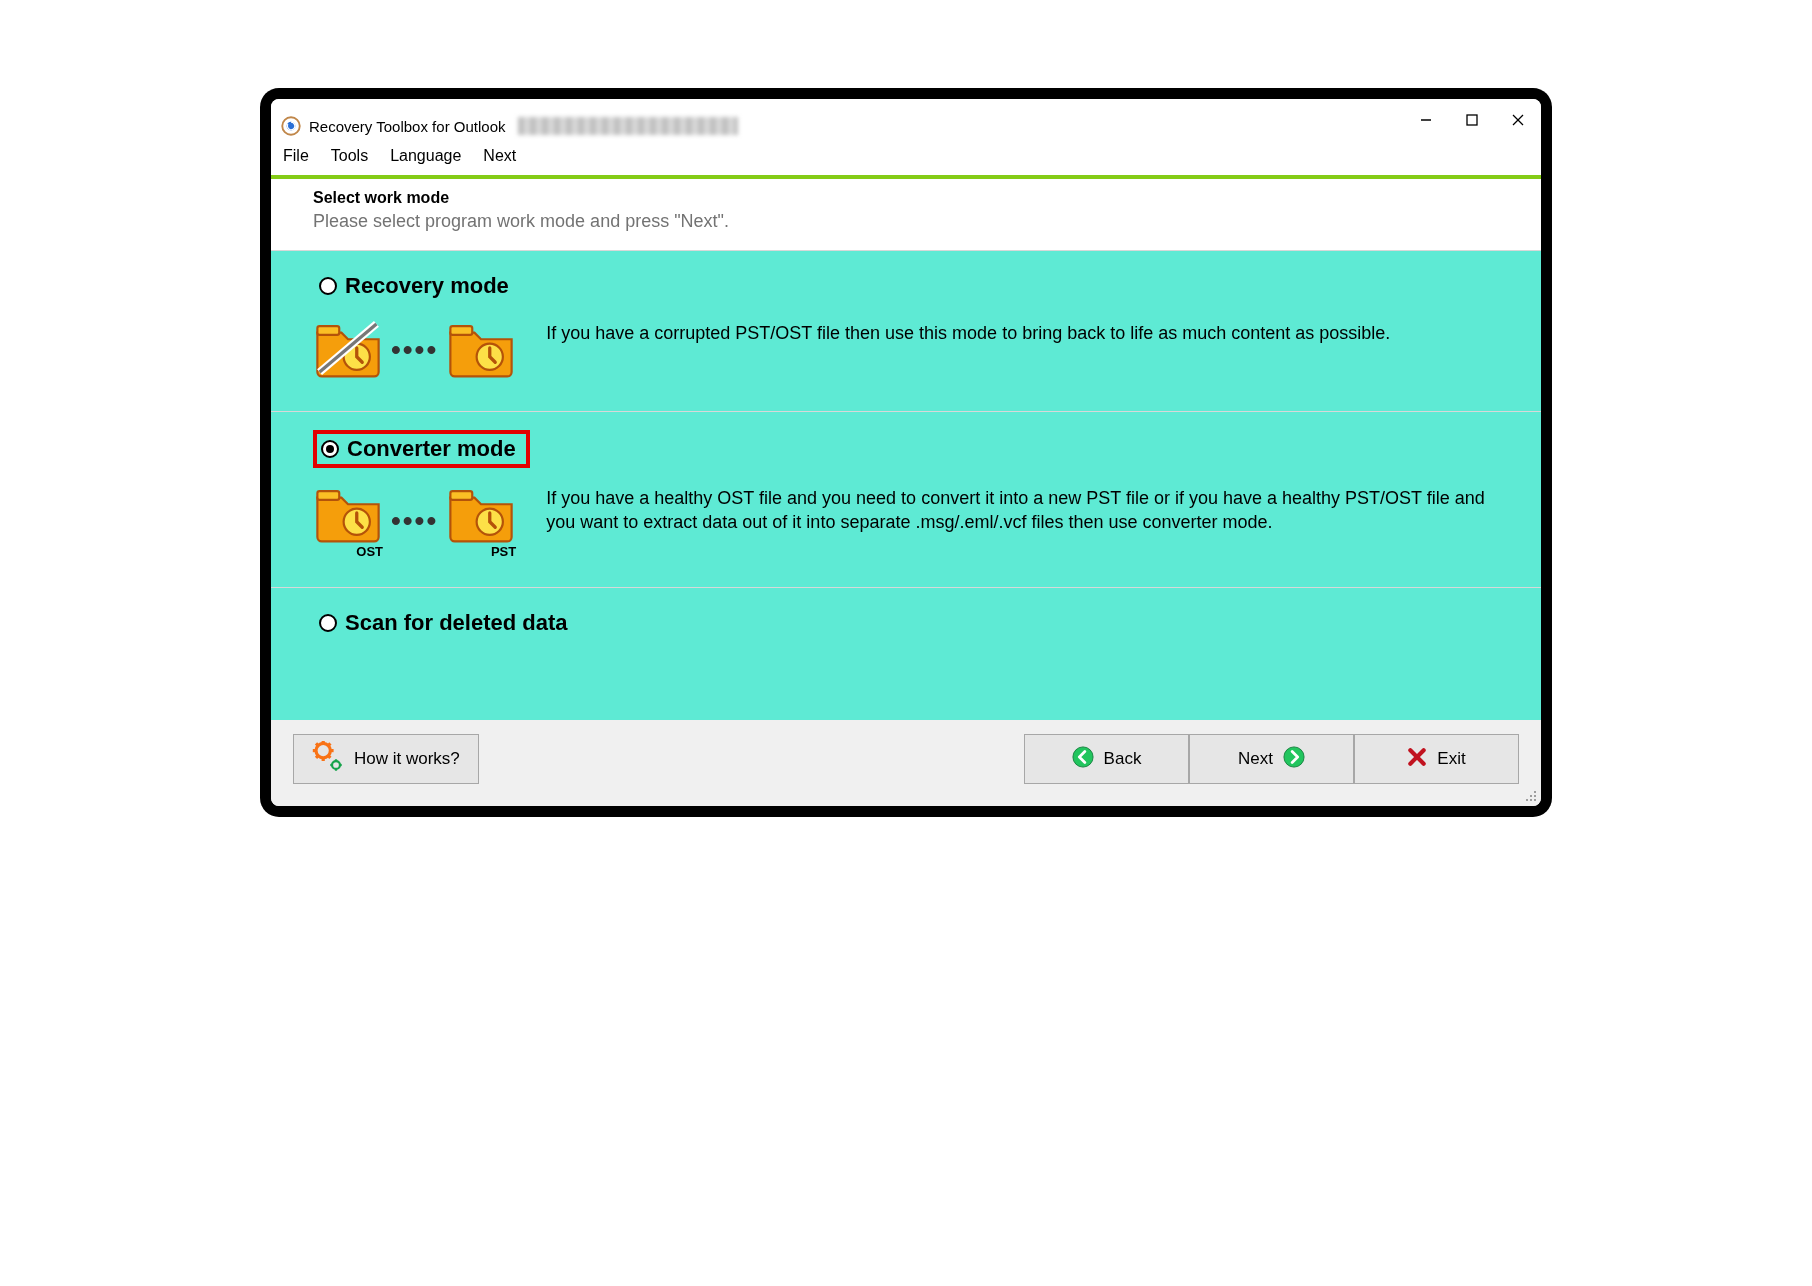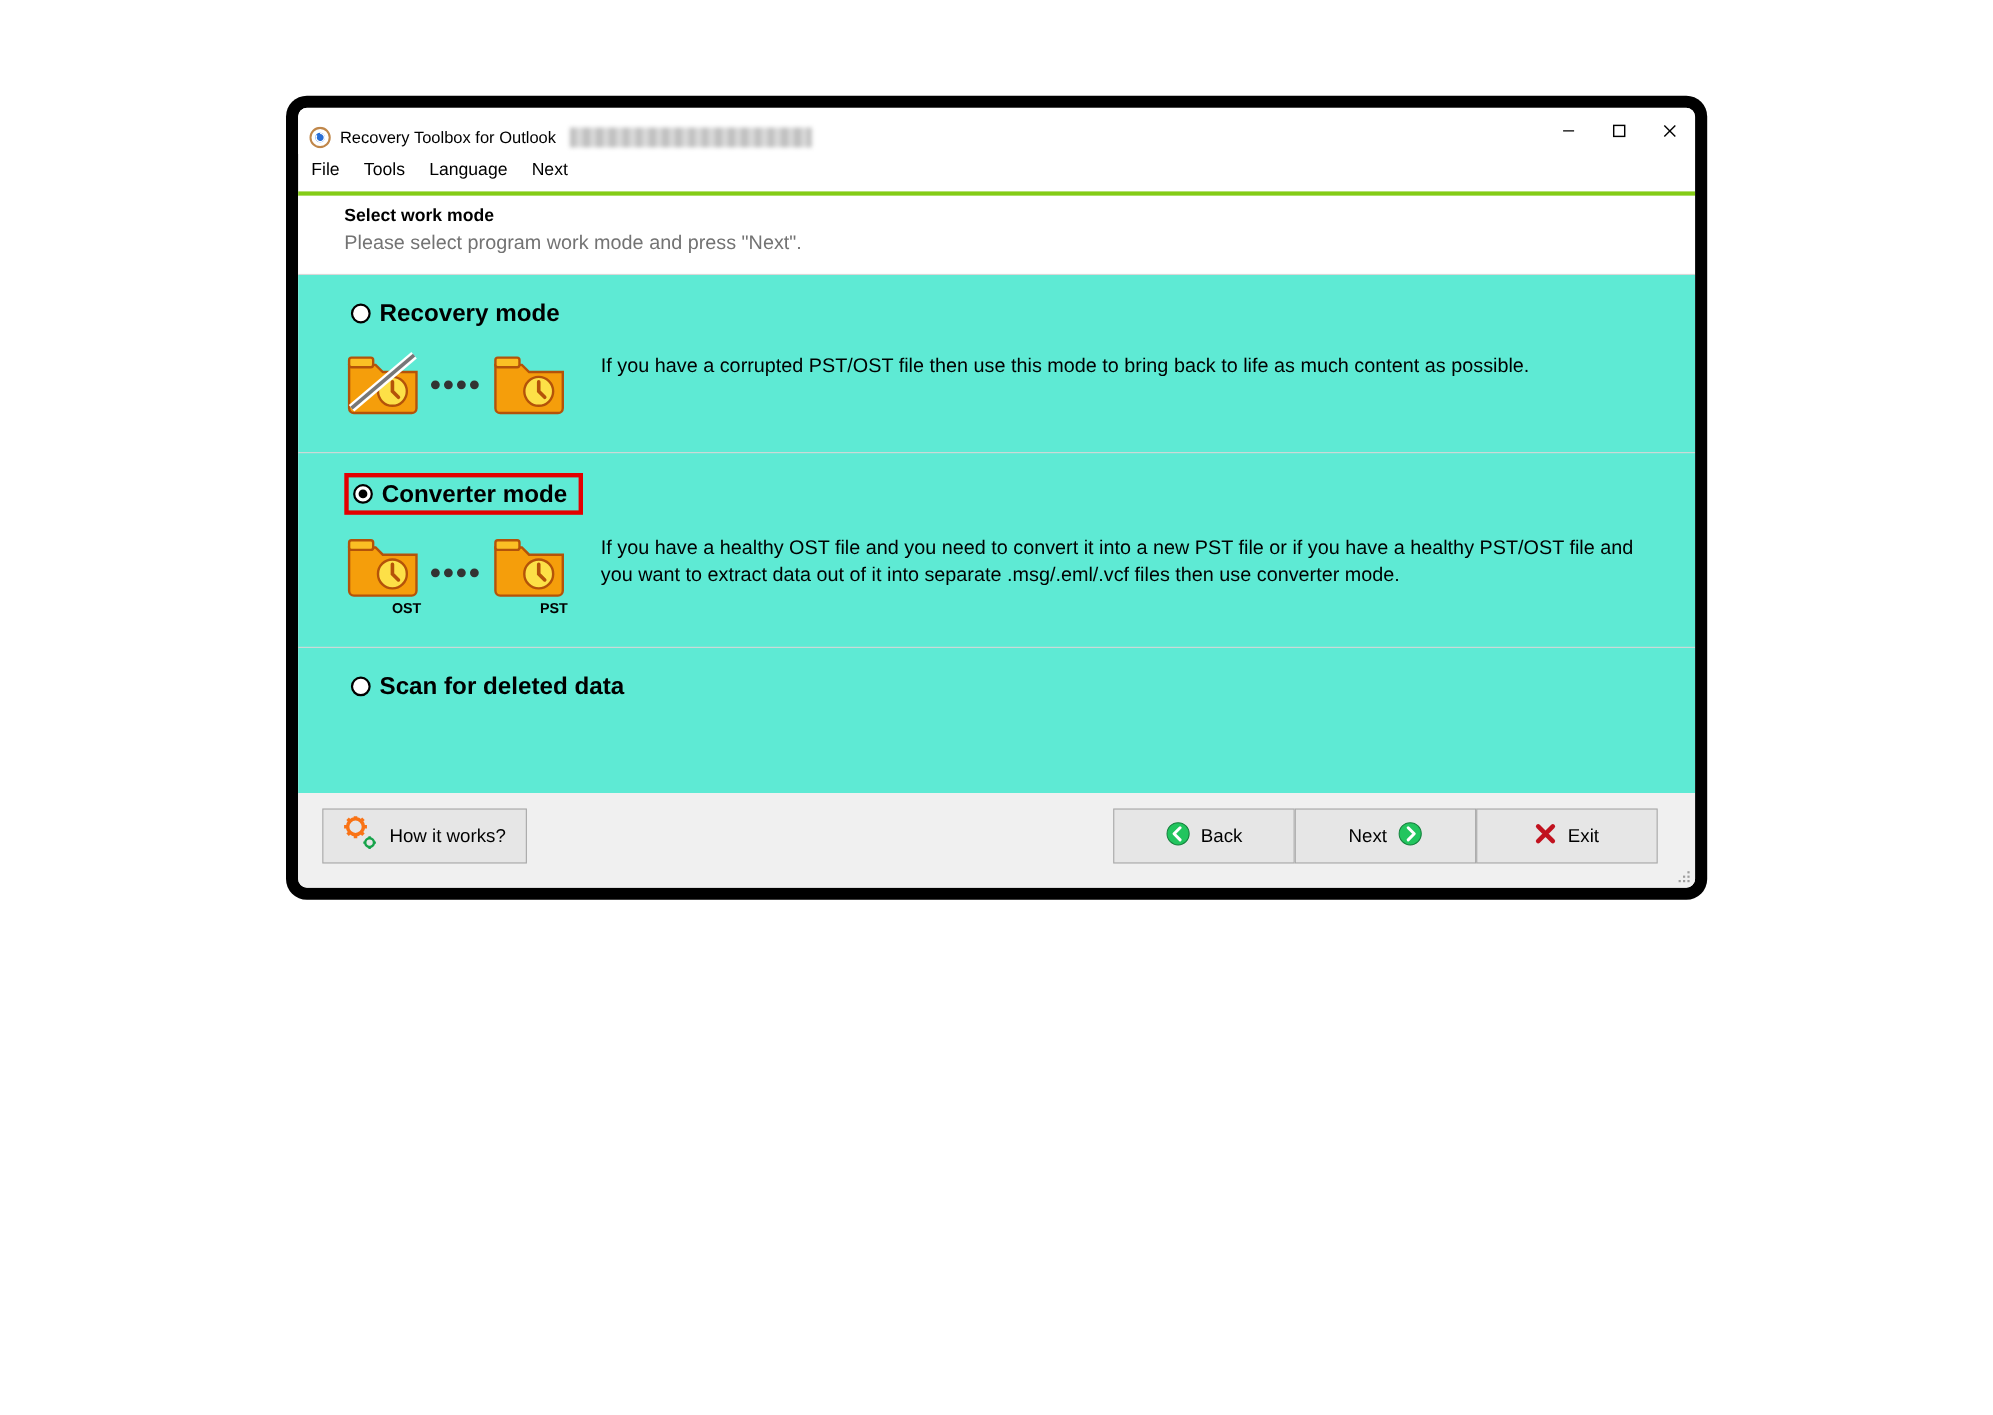--- a/index.html
+++ b/index.html
@@ -83,21 +83,21 @@
   .mode-label { font-size:22px; font-weight:700; }
   .mode-body { display:flex; gap:30px; align-items:flex-start; margin-top:14px; }
   .mode-desc { font-size:18px; line-height:1.35; flex:1; padding-top:4px; }
   .mode-illustration { display:flex; align-items:center; gap:8px; }
   .folder-wrap { position:relative; width:70px; text-align:right; }
   .folder-caption { font-size:13px; font-weight:700; margin-top:-4px; }
   .dots { font-size:28px; letter-spacing:2px; font-weight:900; color:#333; }
   
   .footer {
     background:#f0f0f0;
-    padding: 14px 34px 22px 22px;
+    padding: 14px 22px 22px 22px;
     display:flex; align-items:center; justify-content:space-between;
   }
   .btn {
     height:50px;
     border:1px solid #a7a7a7;
     background:#e6e6e6;
     display:flex; align-items:center; justify-content:center;
     gap:10px;
     font-size:17px;
     padding: 0 22px;

